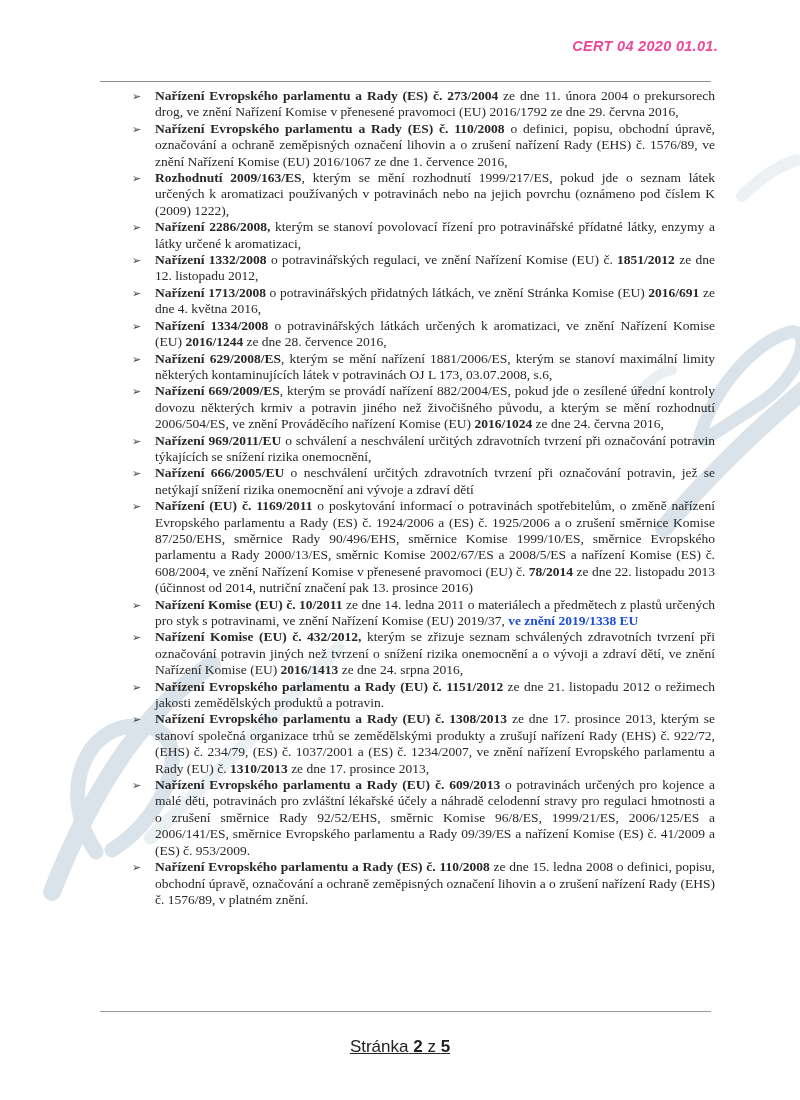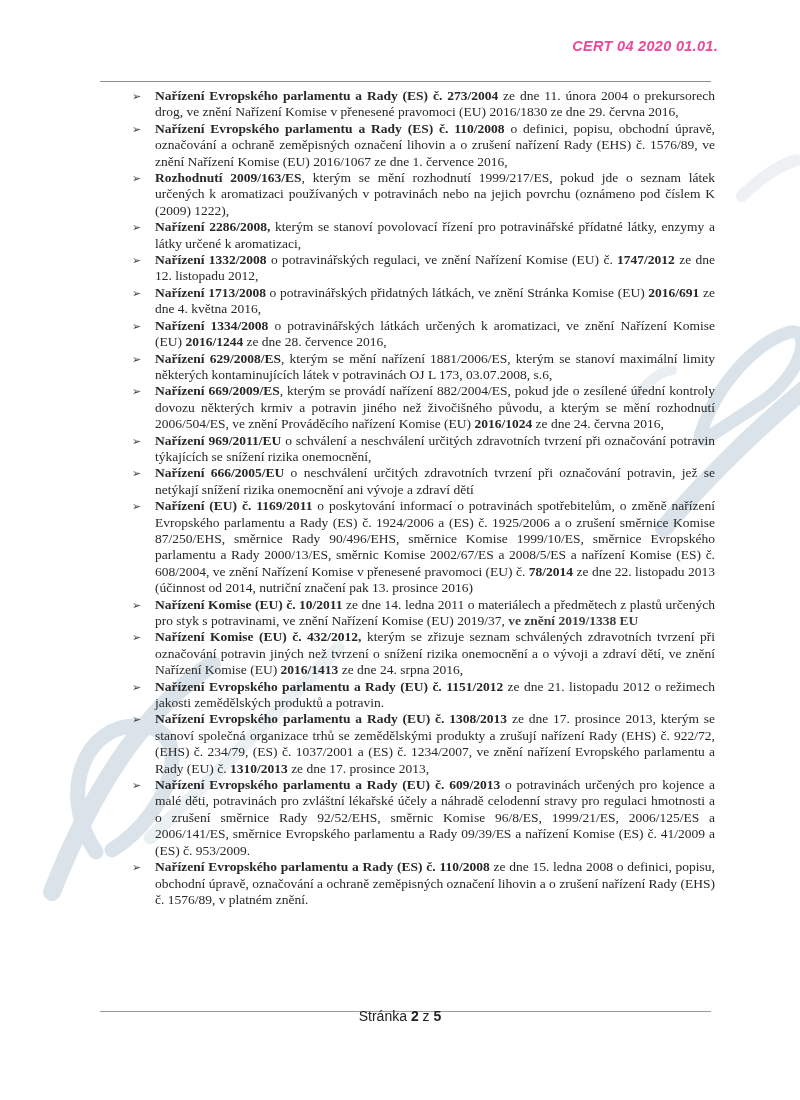--- a/index.html
+++ b/index.html
@@ -38,26 +38,26 @@
     position: relative;
     padding-left: 24px;
     margin: 0;
   }
   .reg-list .marker {
     position: absolute; left: 1px; top: 1px;
     font-family: "DejaVu Sans", sans-serif;
     font-size: 11px; color: #3a3a3a;
   }
   .b { font-weight: bold; }
-  .rb { font-weight: bold; color: #404040; }
+  .rb { font-weight: bold; color: #1d4ed8; }
   .page-footer {
-    position: absolute; top: 1008px; left: 0; width: 800px; z-index: 2;
+    position: absolute; top: 1037px; left: 0; width: 800px; z-index: 2;
     text-align: center;
     font-family: "Liberation Sans", sans-serif;
-    font-size: 14px; color: #222222;
+    font-size: 17px; color: #222222; text-decoration: underline;
   }
   .page-footer .b { font-weight: bold; }
 </style>
 </head>
 <body>
 
 <svg class="watermark-svg" viewBox="0 0 800 1100" xmlns="http://www.w3.org/2000/svg">
   <g fill="none" stroke="#dbe3ea" stroke-linecap="round">
 
     <path d="M 52 892 C 100 770 152 706 212 664" stroke-width="18"></path>
@@ -69,25 +69,25 @@
     <path d="M 636 398 C 648 380 660 372 672 370" stroke-width="10" stroke-opacity="0.6"></path>
     <path d="M 742 196 C 760 178 778 166 796 160" stroke-width="12" stroke-opacity="0.5"></path>
   </g>
 </svg>
 
 <div class="page-header">CERT  04 2020 01.01.</div>
 
 <div class="rule rule-top"></div>
 
 <ul class="reg-list">
-    <li><span class="marker">➢</span><span class="b">Nařízení Evropského parlamentu a Rady (ES) č. 273/2004</span><span> ze dne 11. února 2004 o prekursorech drog, ve znění Nařízení Komise v přenesené pravomoci (EU) 2016/1830 ze dne 29. června 2016,</span></li>
+    <li><span class="marker">➢</span><span class="b">Nařízení Evropského parlamentu a Rady (ES) č. 273/2004</span><span> ze dne 11. února 2004 o prekursorech drog, ve znění Nařízení Komise v přenesené pravomoci (EU) 2016/1792 ze dne 29. června 2016,</span></li>
     <li><span class="marker">➢</span><span class="b">Nařízení Evropského parlamentu a Rady (ES) č. 110/2008</span><span> o definici, popisu, obchodní úpravě, označování a ochraně zeměpisných označení lihovin a o zrušení nařízení Rady (EHS) č. 1576/89, ve znění Nařízení Komise (EU) 2016/1067 ze dne 1. července 2016,</span></li>
     <li><span class="marker">➢</span><span class="b">Rozhodnutí 2009/163/ES</span><span>, kterým se mění rozhodnutí 1999/217/ES, pokud jde o seznam látek určených k aromatizaci používaných v potravinách nebo na jejich povrchu (oznámeno pod číslem K (2009) 1222),</span></li>
     <li><span class="marker">➢</span><span class="b">Nařízení 2286/2008,</span><span> kterým se stanoví povolovací řízení pro potravinářské přídatné látky, enzymy a látky určené k aromatizaci,</span></li>
-    <li><span class="marker">➢</span><span class="b">Nařízení 1332/2008</span><span> o potravinářských regulaci, ve znění Nařízení Komise (EU) č. </span><span class="b">1747/2012</span><span> ze dne 12. listopadu 2012,</span></li>
+    <li><span class="marker">➢</span><span class="b">Nařízení 1332/2008</span><span> o potravinářských regulaci, ve znění Nařízení Komise (EU) č. </span><span class="b">1851/2012</span><span> ze dne 12. listopadu 2012,</span></li>
     <li><span class="marker">➢</span><span class="b">Nařízení 1713/2008</span><span> o potravinářských přidatných látkách, ve znění Stránka Komise (EU) </span><span class="b">2016/691</span><span> ze dne 4. května 2016,</span></li>
     <li><span class="marker">➢</span><span class="b">Nařízení 1334/2008</span><span> o potravinářských látkách určených k aromatizaci, ve znění Nařízení Komise (EU) </span><span class="b">2016/1244</span><span> ze dne 28. července 2016,</span></li>
     <li><span class="marker">➢</span><span class="b">Nařízení 629/2008/ES</span><span>, kterým se mění nařízení 1881/2006/ES, kterým se stanoví maximální limity některých kontaminujících látek v potravinách OJ L 173, 03.07.2008, s.6,</span></li>
     <li><span class="marker">➢</span><span class="b">Nařízení 669/2009/ES</span><span>, kterým se provádí nařízení 882/2004/ES, pokud jde o zesílené úřední kontroly dovozu některých krmiv a potravin jiného než živočišného původu, a kterým se mění rozhodnutí 2006/504/ES, ve znění Prováděcího nařízení Komise (EU) </span><span class="b">2016/1024</span><span> ze dne 24. června 2016,</span></li>
     <li><span class="marker">➢</span><span class="b">Nařízení 969/2011/EU</span><span> o schválení a neschválení určitých zdravotních tvrzení při označování potravin týkajících se snížení rizika onemocnění,</span></li>
     <li><span class="marker">➢</span><span class="b">Nařízení 666/2005/EU</span><span> o neschválení určitých zdravotních tvrzení při označování potravin, jež se netýkají snížení rizika onemocnění ani vývoje a zdraví dětí</span></li>
     <li><span class="marker">➢</span><span class="b">Nařízení (EU) č. 1169/2011</span><span> o poskytování informací o potravinách spotřebitelům, o změně nařízení Evropského parlamentu a Rady (ES) č. 1924/2006 a (ES) č. 1925/2006 a o zrušení směrnice Komise 87/250/EHS, směrnice Rady 90/496/EHS, směrnice Komise 1999/10/ES, směrnice Evropského parlamentu a Rady 2000/13/ES, směrnic Komise 2002/67/ES a 2008/5/ES a nařízení Komise (ES) č. 608/2004, ve znění Nařízení Komise v přenesené pravomoci (EU) č. </span><span class="b">78/2014</span><span> ze dne 22. listopadu 2013 (účinnost od 2014, nutriční značení pak 13. prosince 2016)</span></li>
     <li><span class="marker">➢</span><span class="b">Nařízení Komise (EU) č. 10/2011</span><span> ze dne 14. ledna 2011 o materiálech a předmětech z plastů určených pro styk s potravinami, ve znění Nařízení Komise (EU) 2019/37, </span><span class="rb">ve znění 2019/1338 EU</span></li>
     <li><span class="marker">➢</span><span class="b">Nařízení Komise (EU) č. 432/2012,</span><span> kterým se zřizuje seznam schválených zdravotních tvrzení při označování potravin jiných než tvrzení o snížení rizika onemocnění a o vývoji a zdraví dětí, ve znění Nařízení Komise (EU) </span><span class="b">2016/1413</span><span> ze dne 24. srpna 2016,</span></li>
     <li><span class="marker">➢</span><span class="b">Nařízení Evropského parlamentu a Rady (EU) č. 1151/2012</span><span> ze dne 21. listopadu 2012 o režimech jakosti zemědělských produktů a potravin.</span></li>

